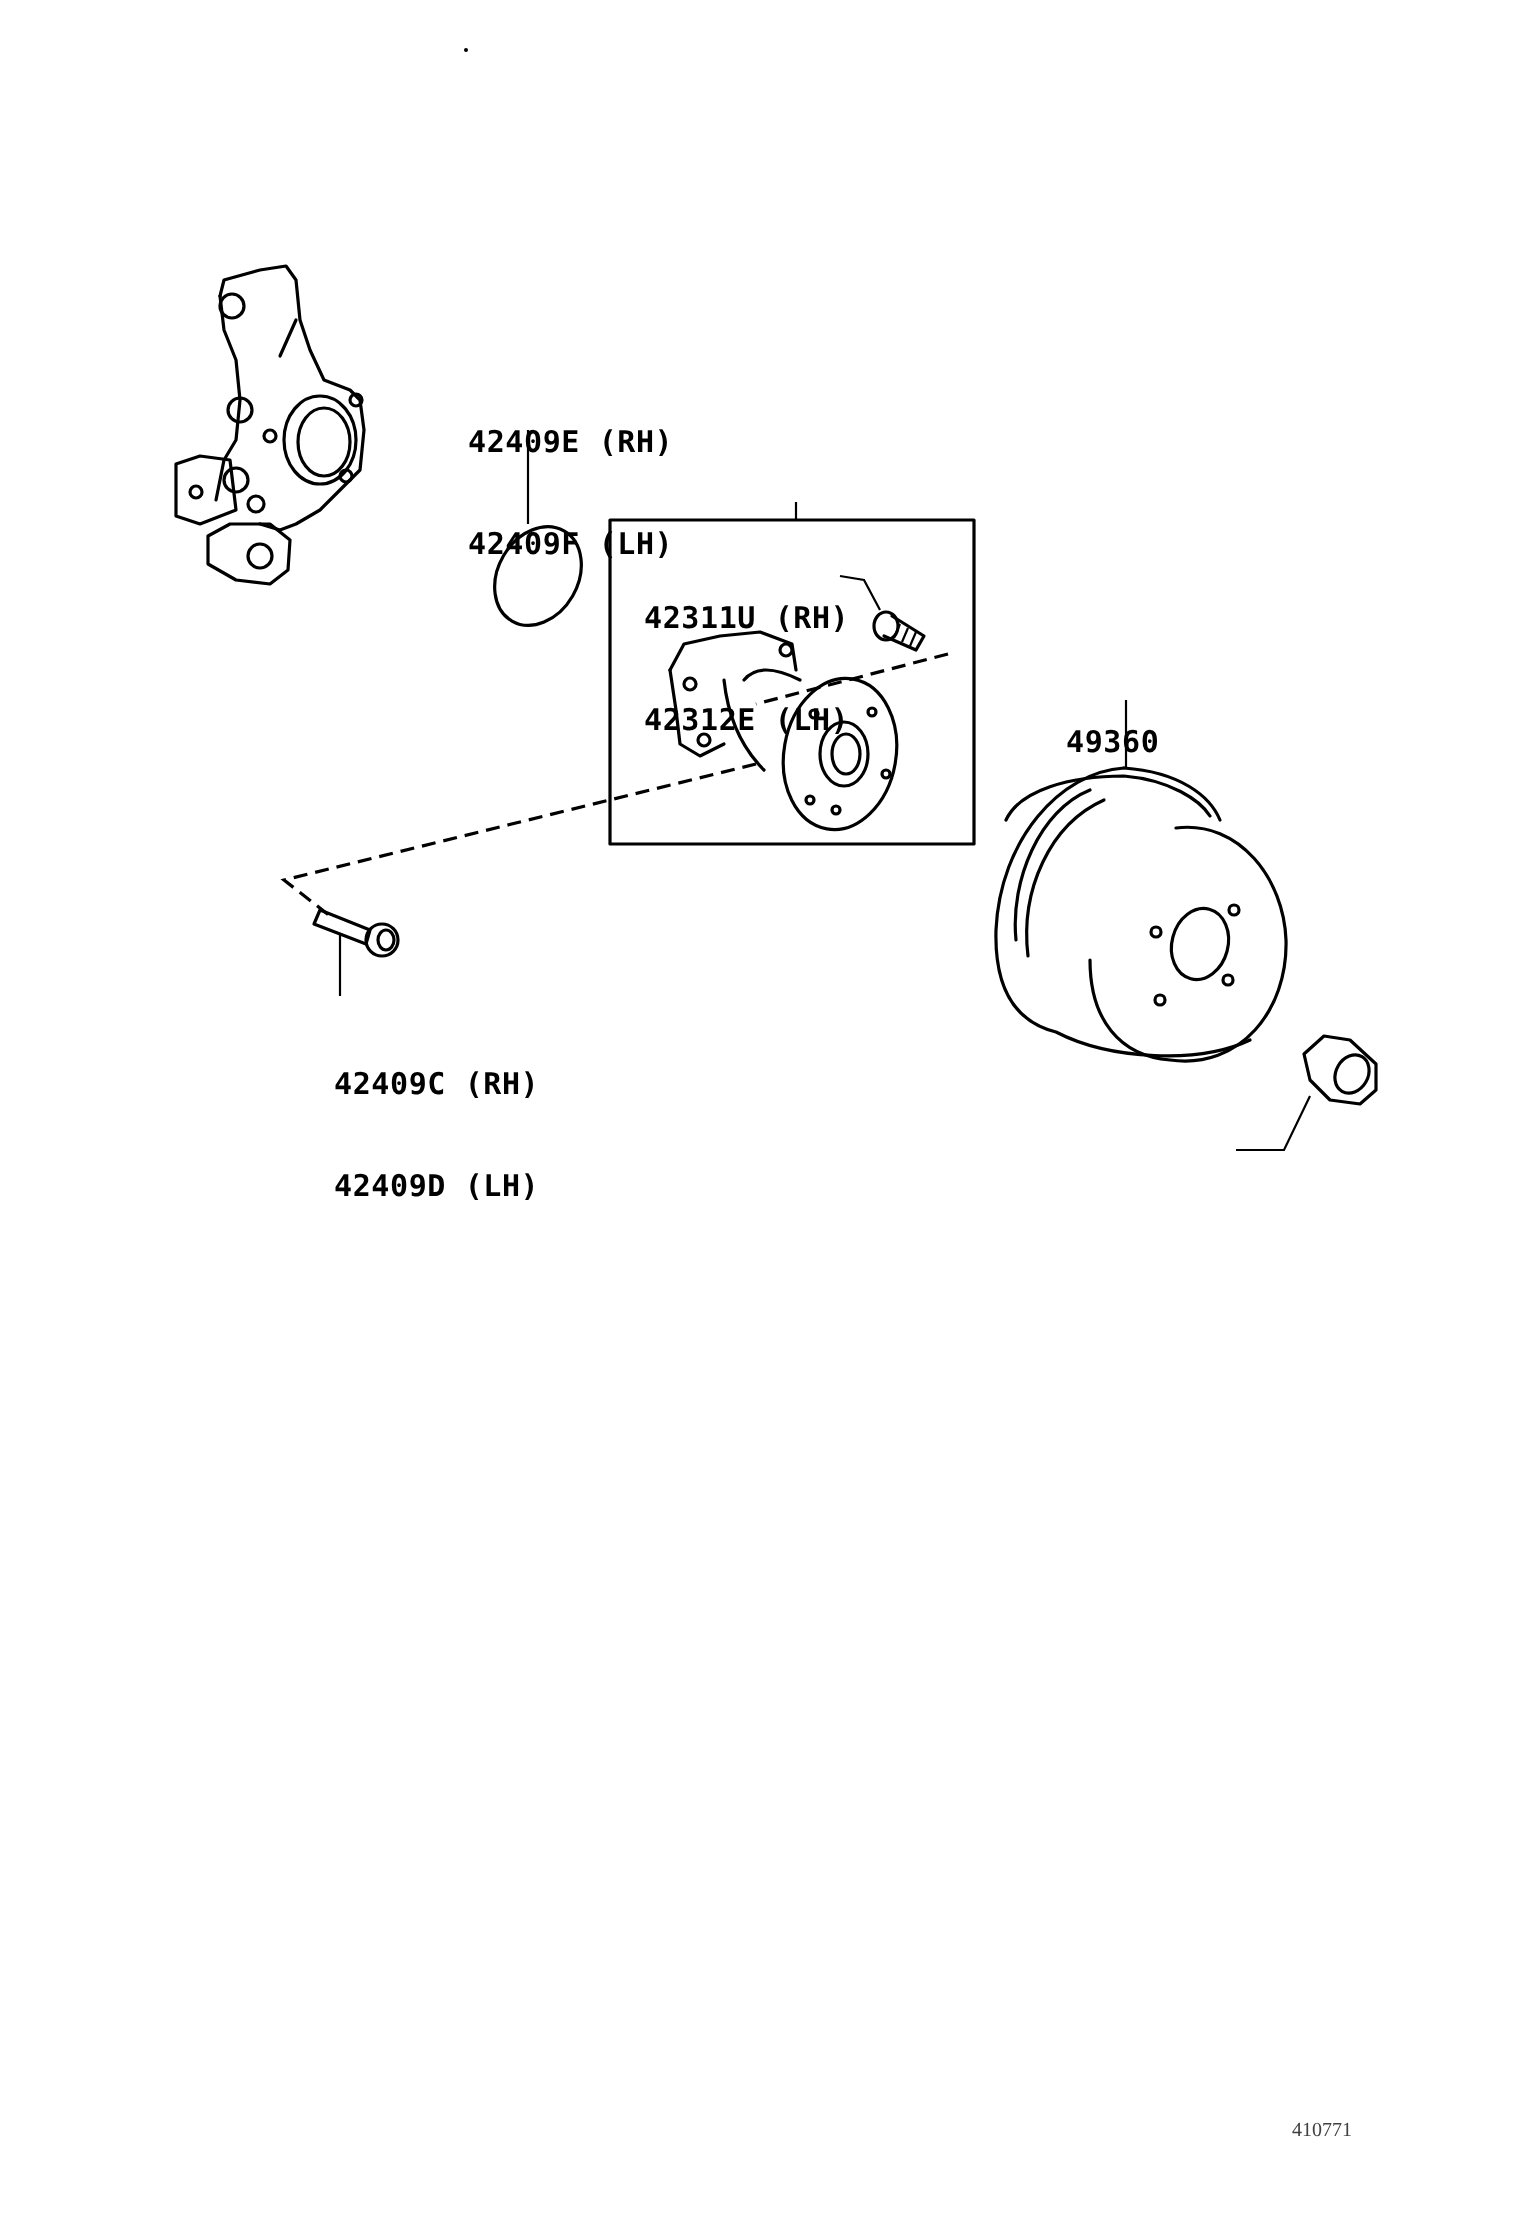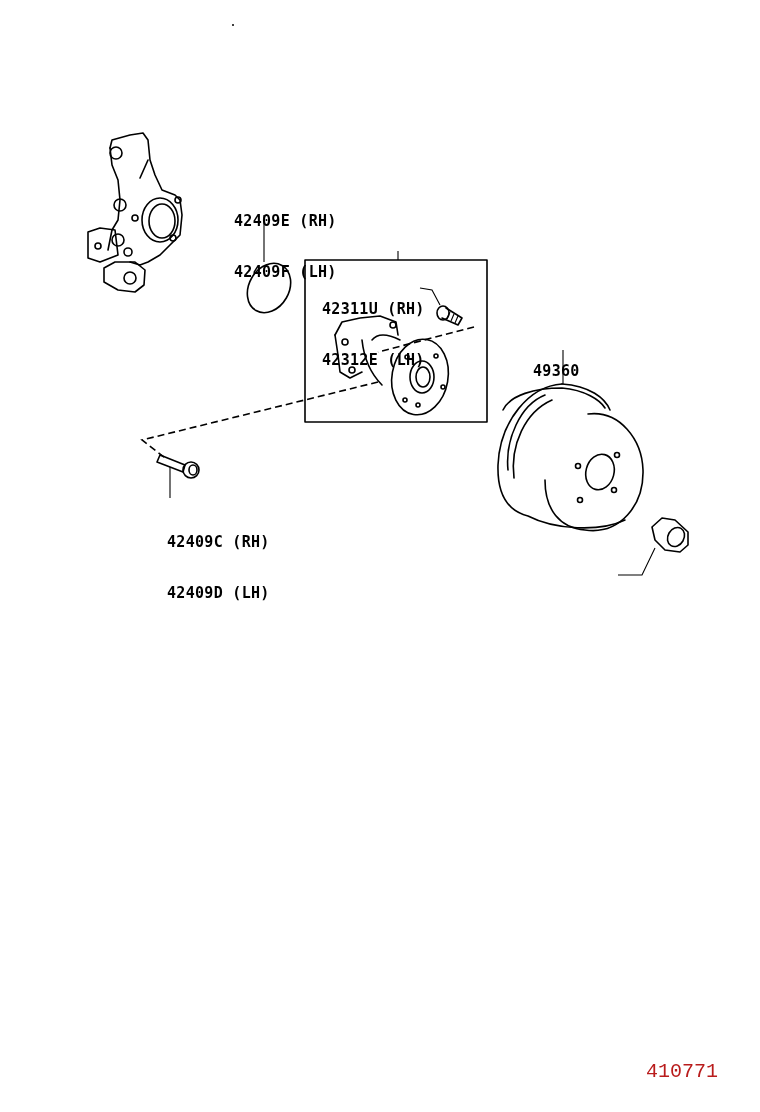--- a/index.html
+++ b/index.html
@@ -10,23 +10,23 @@
       font-family: "DejaVu Sans Mono", "Liberation Mono", monospace;
       font-size: 15px;
       font-weight: bold;
       color: #000;
       line-height: 17px;
       white-space: pre;
       letter-spacing: 0.3px;
     }
     .ref {
       position: absolute;
-      font-family: Liberation Mono, monospace;
-      font-size: 20px;
-      color: #b91c1c;
+      font-family: Liberation Serif, serif;
+      font-size: 10px;
+      color: #404040;
     }
     svg { position: absolute; left: 0; top: 0; }
     .stroke { fill: none; stroke: #000; stroke-width: 1.6; stroke-linecap: round; stroke-linejoin: round; }
     .thin { fill: none; stroke: #000; stroke-width: 1.1; }
     .dash { fill: none; stroke: #000; stroke-width: 1.6; stroke-dasharray: 7 4; }
   </style>
 </head>
 <body>
 
 <div class="canvas">

